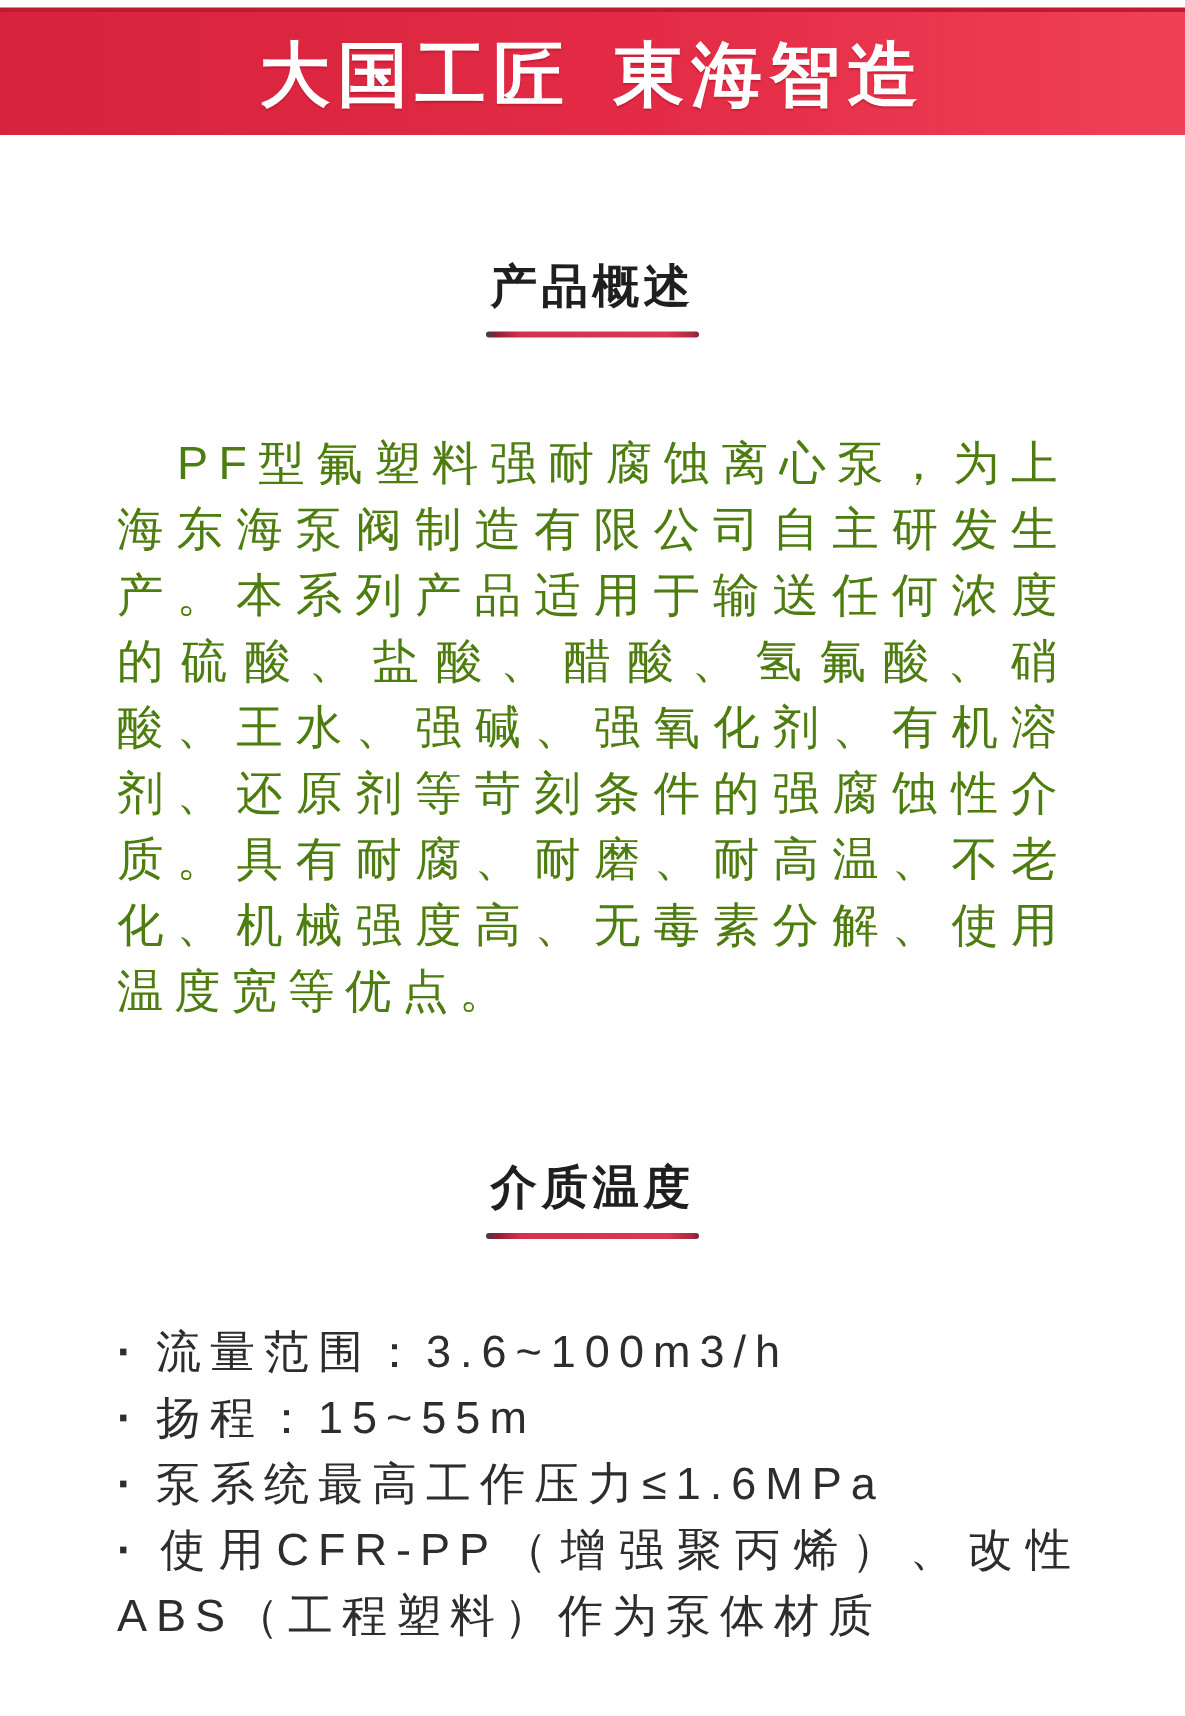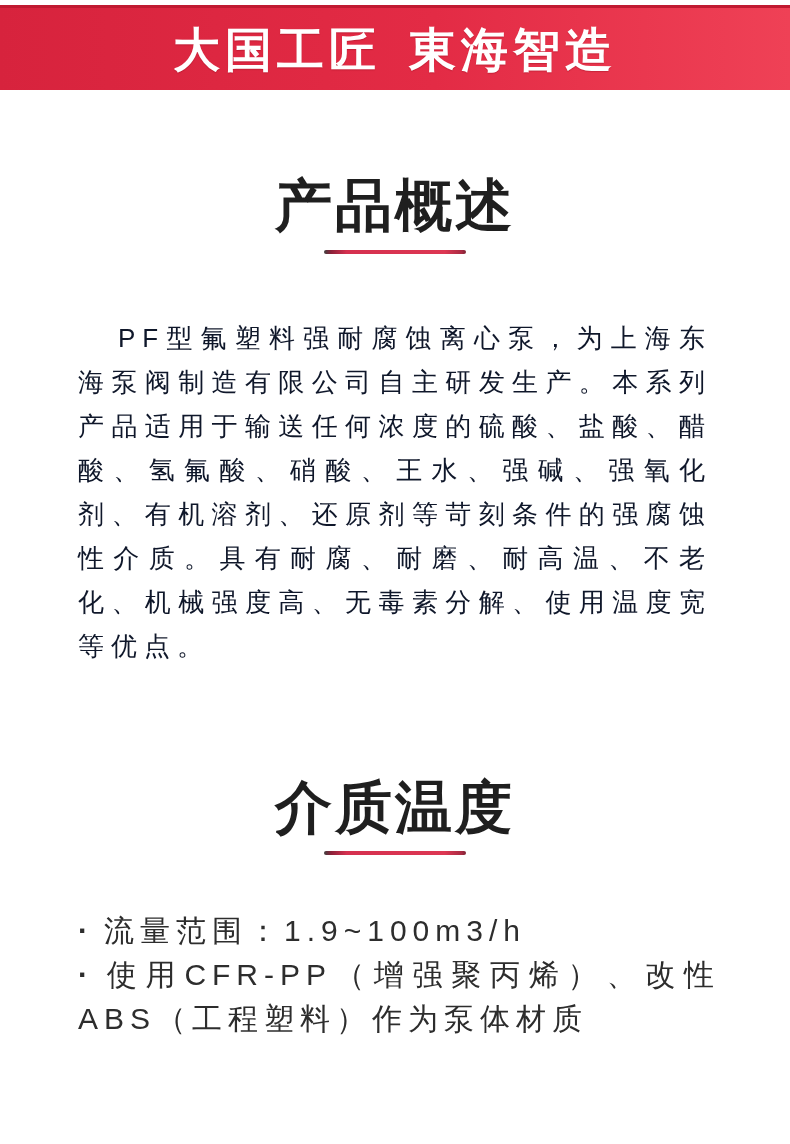--- a/index.html
+++ b/index.html
@@ -34,45 +34,45 @@
     word-spacing: 10px;
     white-space: nowrap;
     line-height: 1;
     text-shadow: 0 1px 1px rgba(140,10,25,0.35);
   }
 
   
   .section-head { text-align: center; }
   .section-title {
     margin: 0;
-    font-size: 57px;
+    font-size: 31px;
     font-weight: 700;
     color: #1f1f1f;
     letter-spacing: 3px;
     line-height: 1.1;
   }
   .title-underline {
     width: 142px;
     height: 4px;
     margin: 13px auto 0;
     border-radius: 2px;
     background: linear-gradient(90deg,
       #3f3f3f 0%, #8c2038 5%, #d5304f 16%,
       #dd3753 85%, #a82a42 97%, #7c2534 100%);
   }
   .head-overview  { padding-top: 84px; }
   .head-conditions { padding-top: 92px; }
 
   
   .paragraph {
-    margin: 62px 78px 16px 78px;
-    font-size: 26px;
+    margin: 62px 78px 0 78px;
+    font-size: 31px;
     line-height: 44px;
     letter-spacing: 7px;
-    color: #0f172a;
+    color: #4d7c0f;
     text-align: justify;
     text-indent: 40px;
   }
 
   
   .bullets {
     margin: 54px 70px 0 78px;
     padding: 0;
     list-style: none;
     font-size: 30px;
@@ -102,16 +102,18 @@
   <p class="paragraph">PF型氟塑料强耐腐蚀离心泵，为上海东海泵阀制造有限公司自主研发生产。本系列产品适用于输送任何浓度的硫酸、盐酸、醋酸、氢氟酸、硝酸、王水、强碱、强氧化剂、有机溶剂、还原剂等苛刻条件的强腐蚀性介质。具有耐腐、耐磨、耐高温、不老化、机械强度高、无毒素分解、使用温度宽等优点。</p>
 </div>
 
 <div class="section">
   <div class="section-head head-conditions">
     <h2 class="section-title">介质温度</h2>
     <div class="title-underline"></div>
   </div>
 
   <ul class="bullets">
-    <li><span class="bullet-marker">·</span><span>流量范围：1.9~100m3/h</span></li>
+    <li><span class="bullet-marker">·</span><span>流量范围：3.6~100m3/h</span></li>
+    <li><span class="bullet-marker">·</span><span>扬程：15~55m</span></li>
+    <li><span class="bullet-marker">·</span><span>泵系统最高工作压力≤1.6MPa</span></li>
     <li><span class="bullet-marker">·</span><span>使用CFR-PP（增强聚丙烯）、改性ABS（工程塑料）作为泵体材质</span></li>
   </ul>
 </div>
 
 </body></html>

